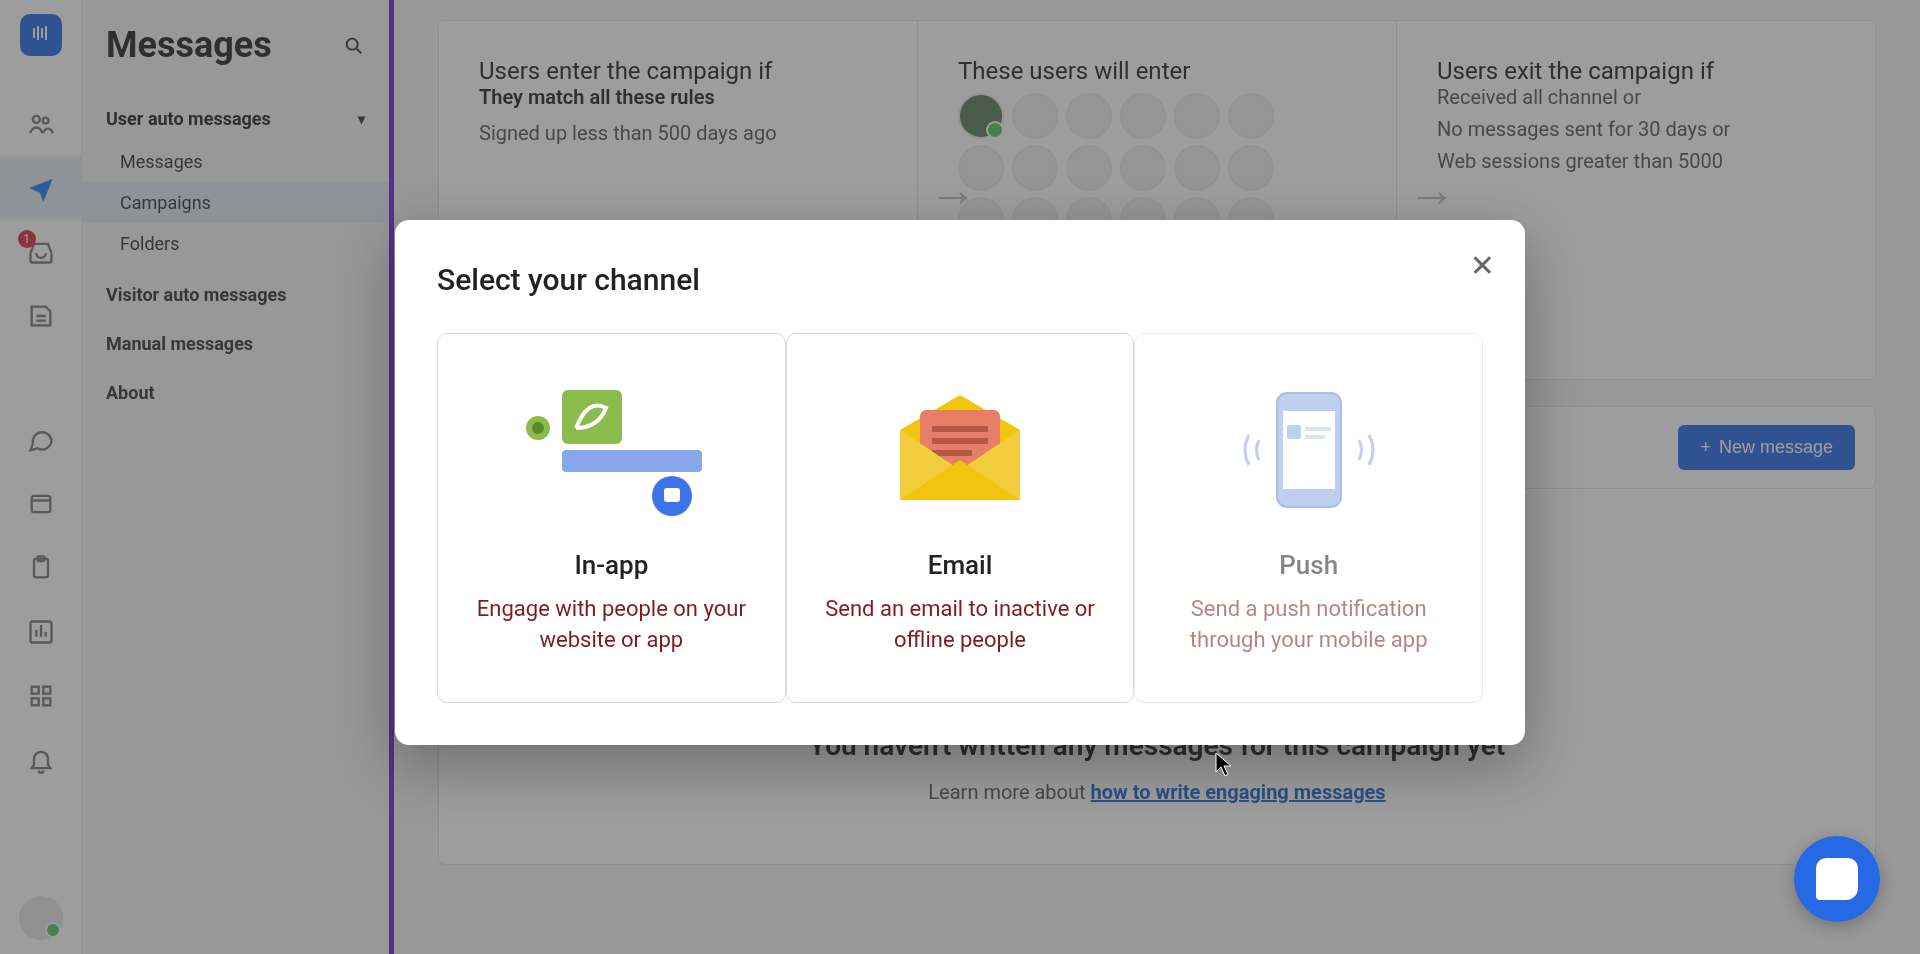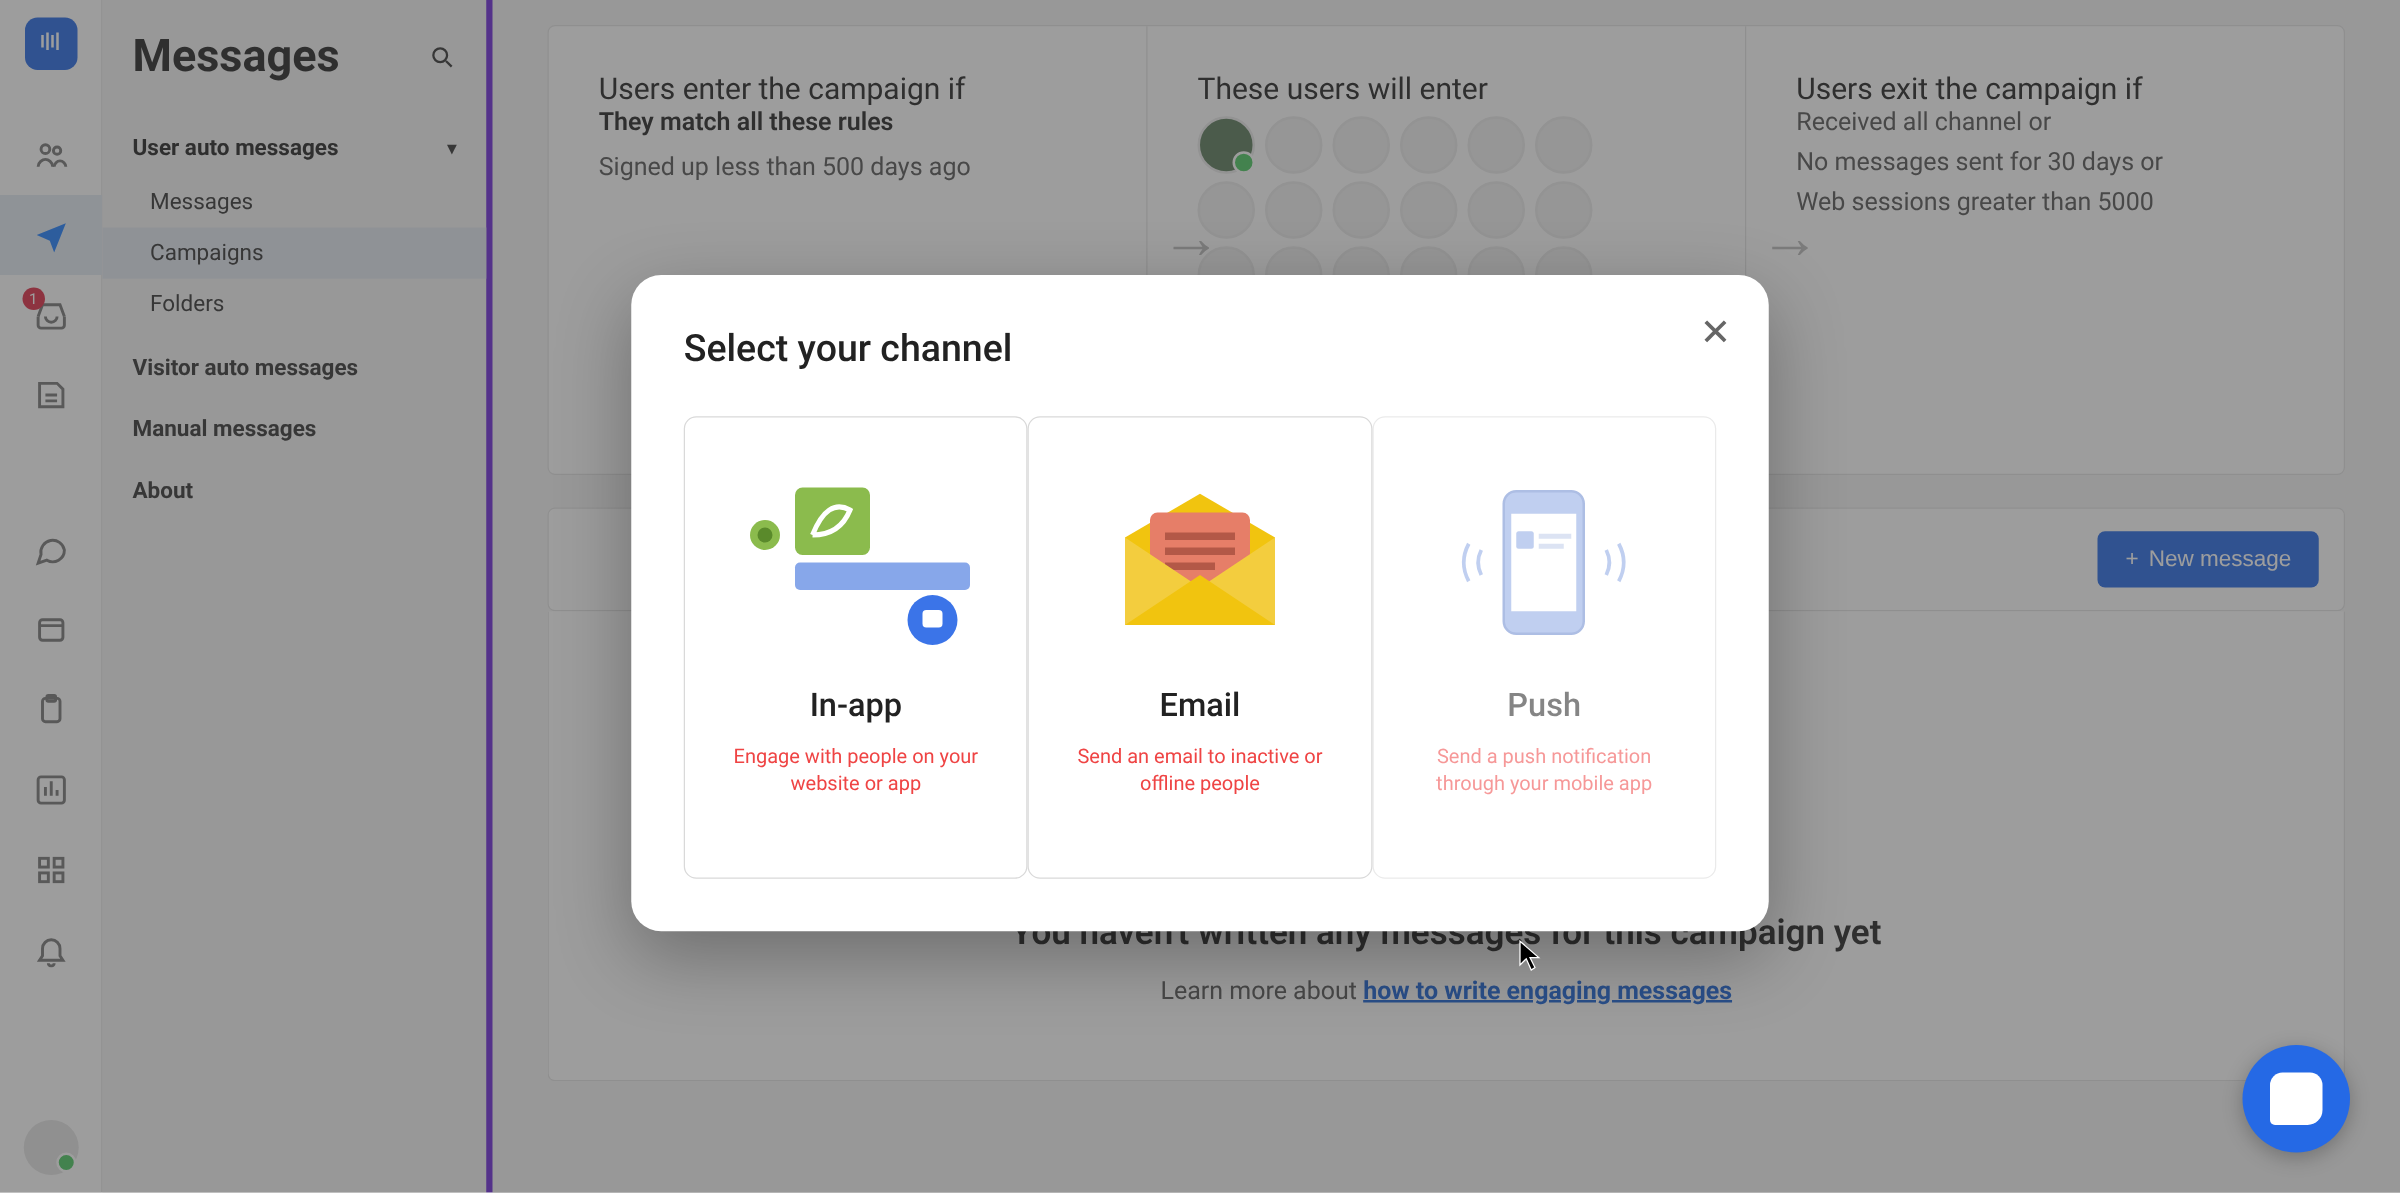--- a/index.html
+++ b/index.html
@@ -179,22 +179,22 @@
       position:absolute;
       inset:0;
       background: rgba(60,60,60,0.5);
       display:flex;
       align-items:flex-start;
       justify-content:center;
       padding-top: 220px;
     }
     .modal {
       background:#fff;
-      border-radius:24px;
-      width: 910px;
+      border-radius:14px;
+      width: 1130px;
       padding: 42px;
       position:relative;
       box-shadow: 0 20px 60px rgba(0,0,0,0.3);
     }
     .modal h2 { font-size:30px; font-weight:500; color:#222; margin-bottom:36px; }
     .close {
       position:absolute;
       top:28px; right:30px;
       font-size:30px;
       color:#666;
@@ -210,21 +210,21 @@
       padding: 36px 24px;
       text-align:center;
       display:flex;
       flex-direction:column;
       align-items:center;
       min-height: 370px;
     }
     .card.disabled { opacity: 0.55; }
     .card .illu { height: 160px; display:flex;align-items:center;justify-content:center; margin-bottom:20px; }
     .card h3 { font-size:26px; font-weight:500; margin-bottom:14px; }
-    .card p { font-size:16px; color:#ef4444; line-height:1.4; }
+    .card p { font-size:22px; color:#7f1d1d; line-height:1.4; }
     
     .cursor {
       position:absolute;
       left:1215px; top:752px;
       width:18px;height:26px;
       pointer-events:none;
       z-index:100;
     }
     
     .fab {

